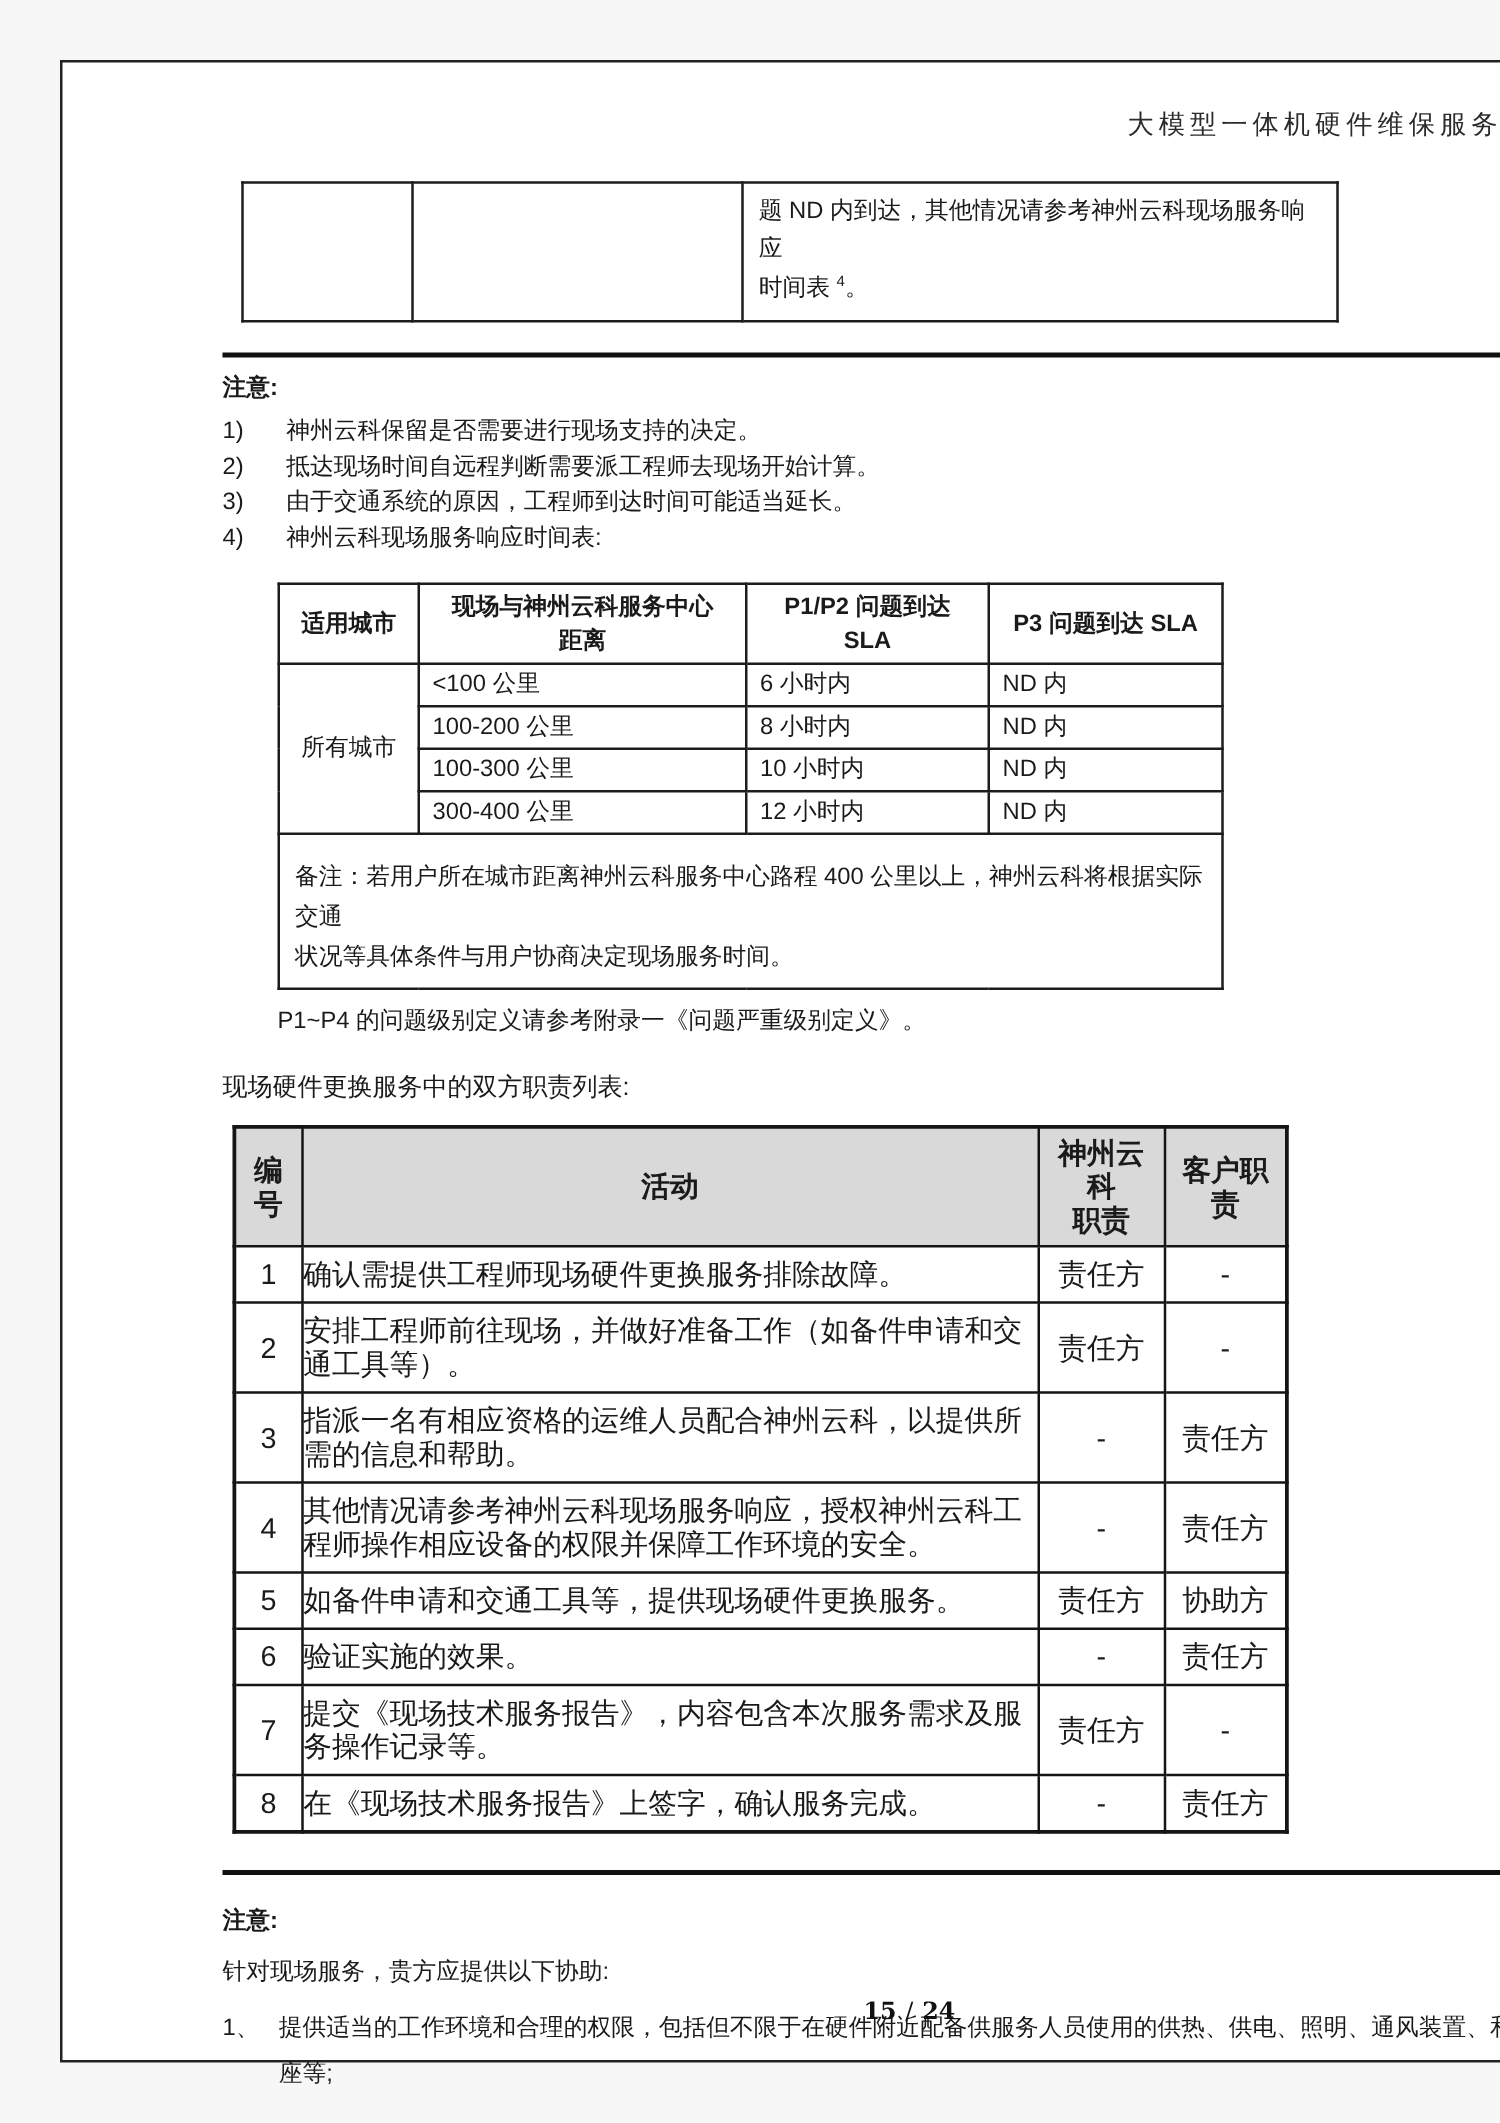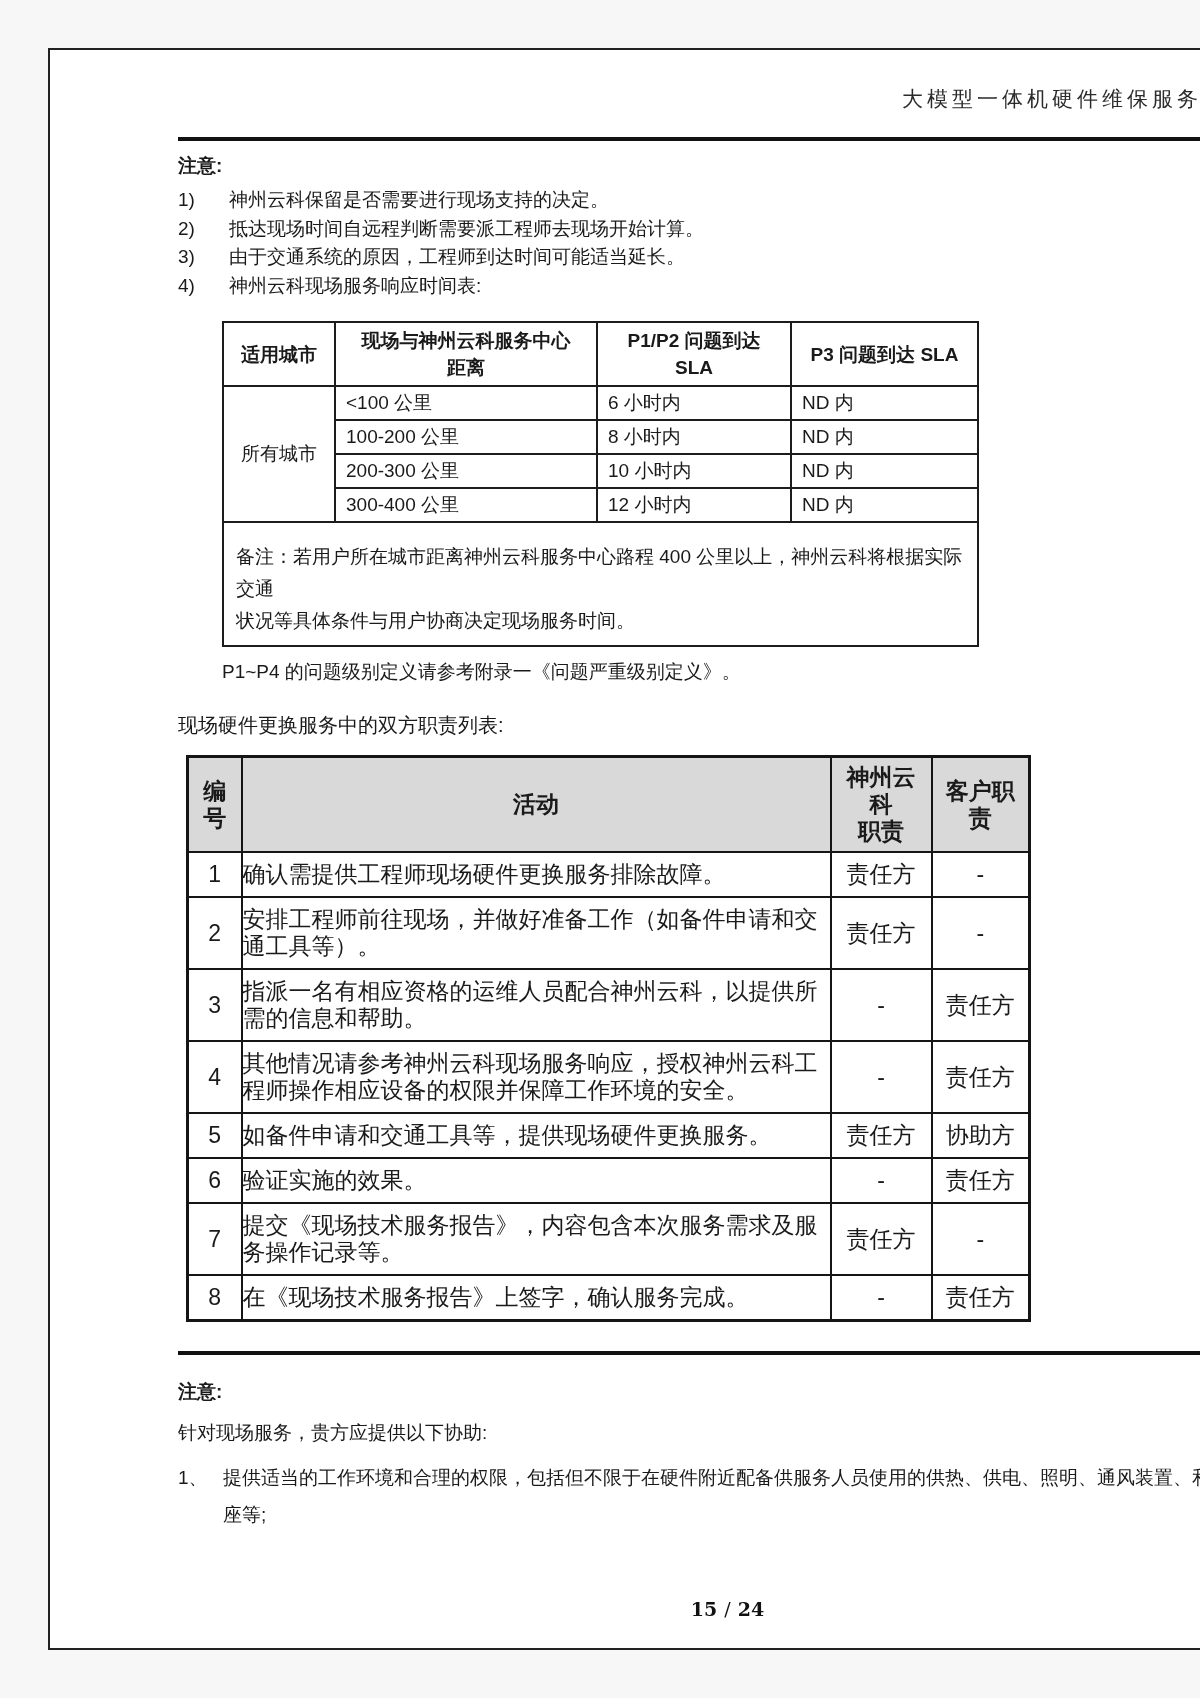--- a/index.html
+++ b/index.html
@@ -79,20 +79,32 @@
   .doc-footer .pg{font-weight:bold;}
   .doc-footer .sep{font-weight:normal;padding:0 7px;}
 </style>
 </head>
 <body>
 
 <div class="page">
 
   <div class="doc-header">大模型一体机硬件维保服务说明书</div>
 
+  <table class="carry-table">
+    <tbody>
+        <tr>
+      <td class="c1"></td>
+      <td class="c2"></td>
+      <td class="c3">
+        <span>题 ND 内到达，其他情况请参考神州云科现场服务响应</span><br>
+        <span>时间表 </span><sup>4</sup><span>。</span>
+      </td>
+    </tr>
+  </tbody>
+    </table>
 
   <hr class="thick-rule rule-1">
 
   <div class="notice-label">注意:</div>
   <div class="num-list">
     <div class="num-item">
       <span class="num">1)</span>
       <span class="txt">神州云科保留是否需要进行现场支持的决定。</span>
     </div>
     <div class="num-item">
@@ -134,21 +146,21 @@
       <td>&lt;100 公里</td>
       <td>6 小时内</td>
       <td>ND 内</td>
     </tr>
     <tr>
       <td>100-200 公里</td>
       <td>8 小时内</td>
       <td>ND 内</td>
     </tr>
     <tr>
-      <td>200-300 公里</td>
+      <td>100-300 公里</td>
       <td>10 小时内</td>
       <td>ND 内</td>
     </tr>
     <tr>
       <td>300-400 公里</td>
       <td>12 小时内</td>
       <td>ND 内</td>
     </tr>
     <tr>
       <td class="remark" colspan="4">

